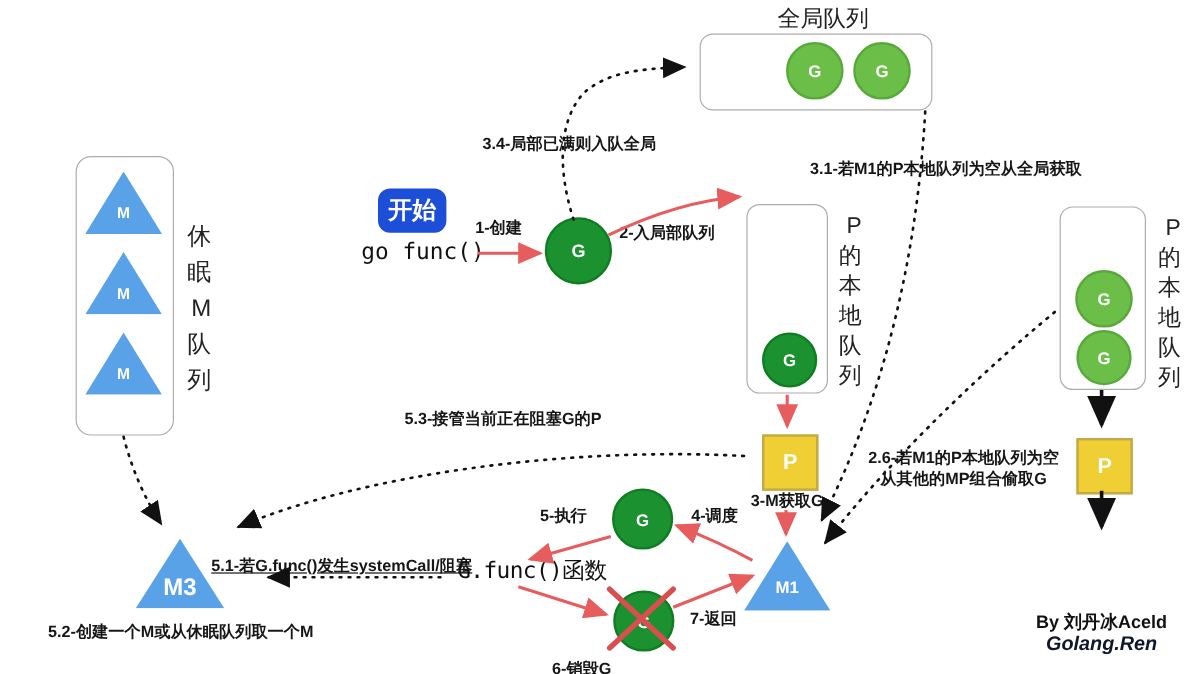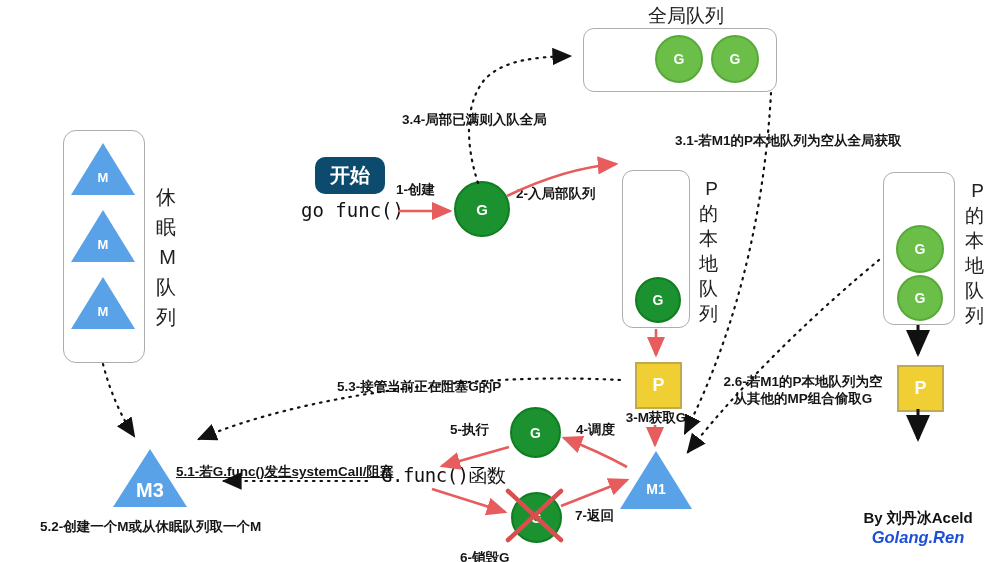--- a/index.html
+++ b/index.html
@@ -14,25 +14,25 @@
   .g-light{background:#6bbf48;border:2px solid #58a93a;}
   .psq{position:absolute;width:43px;height:43px;background:#f0cf35;border:2px solid #c2a94c;
        display:flex;align-items:center;justify-content:center;color:#fff;font-weight:bold;font-size:18px;}
   .tri{position:absolute;background:#5aa2e8;-webkit-clip-path:polygon(50% 0,0 100%,100% 100%);
        clip-path:polygon(50% 0,0 100%,100% 100%);}
   .tri span{position:absolute;left:0;top:52%;width:100%;text-align:center;color:#fff;
             font-weight:bold;font-size:13px;}
   .vlabel{position:absolute;width:26px;word-break:break-all;font-size:19px;color:#222;
           line-height:25px;text-align:right;}
   .mono{font-family:"DejaVu Sans Mono",monospace;}
-  #start-btn{position:absolute;left:315px;top:157px;width:70px;height:37px;background:#0c4a6e;
+  #start-btn{position:absolute;left:315px;top:157px;width:57px;height:37px;background:#1d4ed8;
              border-radius:10px;display:flex;align-items:center;justify-content:center;
              color:#fff;font-weight:bold;font-size:20px;}
   .credit-by{font-weight:bold;font-size:15px;color:#111;text-align:center;}
-  .credit-site{font-weight:bold;font-style:italic;font-size:16.5px;color:#1d4ed8;text-align:center;}
+  .credit-site{font-weight:bold;font-style:italic;font-size:16.5px;color:#0f172a;text-align:center;}
   svg.layer{position:absolute;left:0;top:0;pointer-events:none;z-index:6;}
 </style>
 </head>
 <body>
 
 <div id="stage">
 
   <svg class="layer" width="1000" height="562" viewBox="0 0 1000 562">
     <defs>
       <marker id="ra" markerWidth="9" markerHeight="8" refX="7" refY="3.5" orient="auto">
@@ -93,21 +93,21 @@
   <div class="step" style="left:516px;top:185px;">2-入局部队列</div>
   <div class="step" style="left:402px;top:111px;">3.4-局部已满则入队全局</div>
   <div class="step" style="left:675px;top:132px;">3.1-若M1的P本地队列为空从全局获取</div>
   <div class="step" style="left:618px;top:409px;width:76px;text-align:center;">3-M获取G</div>
   <div class="step" style="left:713px;top:373px;width:180px;text-align:center;">2.6-若M1的P本地队列为空</div>
   <div class="step" style="left:713px;top:390px;width:180px;text-align:center;">从其他的MP组合偷取G</div>
   <div class="step" style="left:576px;top:421px;">4-调度</div>
   <div class="step" style="left:450px;top:421px;">5-执行</div>
   <div class="step" style="left:176px;top:463px;text-decoration:underline;">5.1-若G.func()发生systemCall/阻塞</div>
   <div class="step" style="left:40px;top:518px;">5.2-创建一个M或从休眠队列取一个M</div>
-  <div class="step" style="left:337px;top:378px;">5.3-接管当前正在阻塞G的P</div>
+  <div class="step" style="left:337px;top:340px;">5.3-接管当前正在阻塞G的P</div>
   <div class="step" style="left:460px;top:509px;margin-top:40px;">6-销毁G</div>
   <div class="step" style="left:575px;top:507px;">7-返回</div>
 
   <div class="gcircle g-dark" style="left:454px;top:181px;width:52px;height:52px;font-size:15px;">
       <span>G</span>
     </div>
 
   <div class="qbox" style="left:622px;top:170px;width:66px;height:156px;"></div>
   <div class="gcircle g-dark" style="left:635px;top:277px;width:42px;height:42px;">
       <span>G</span>

